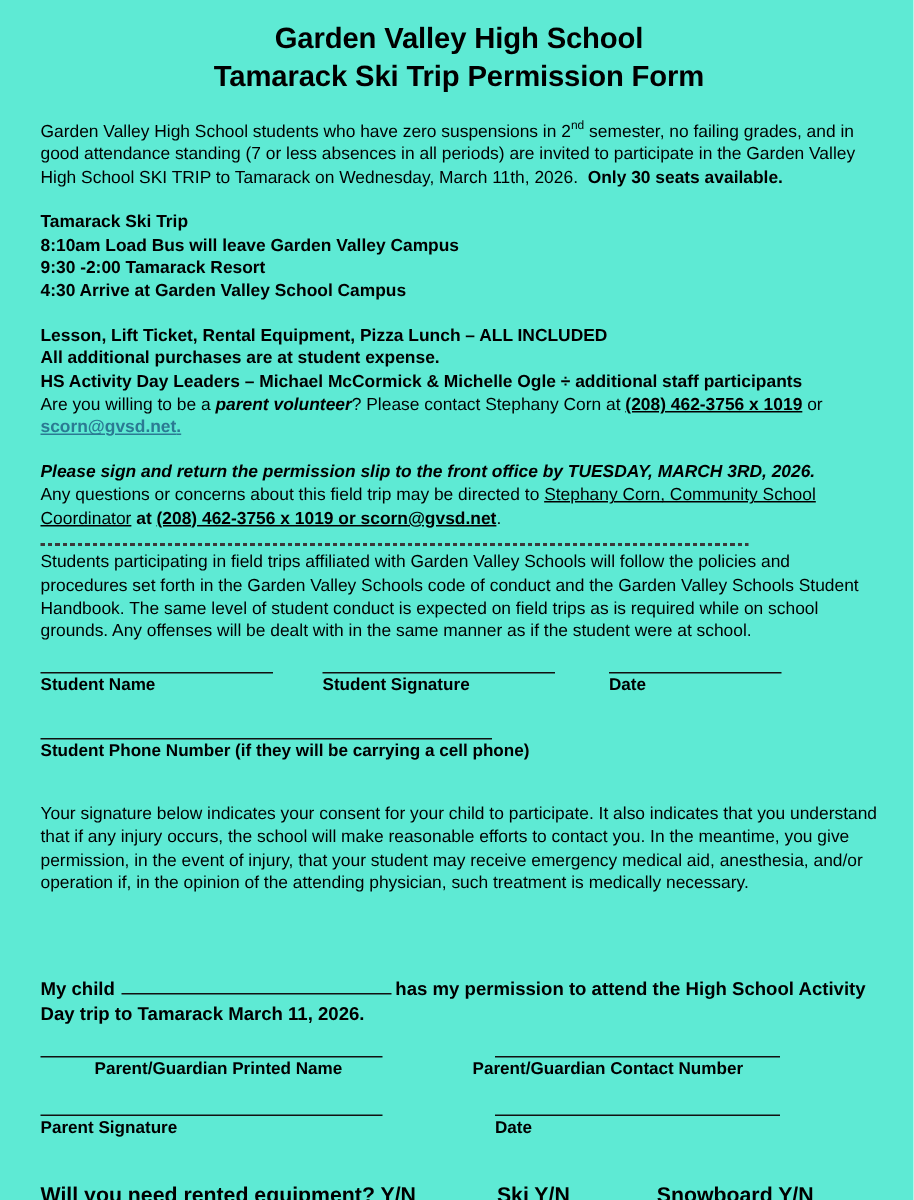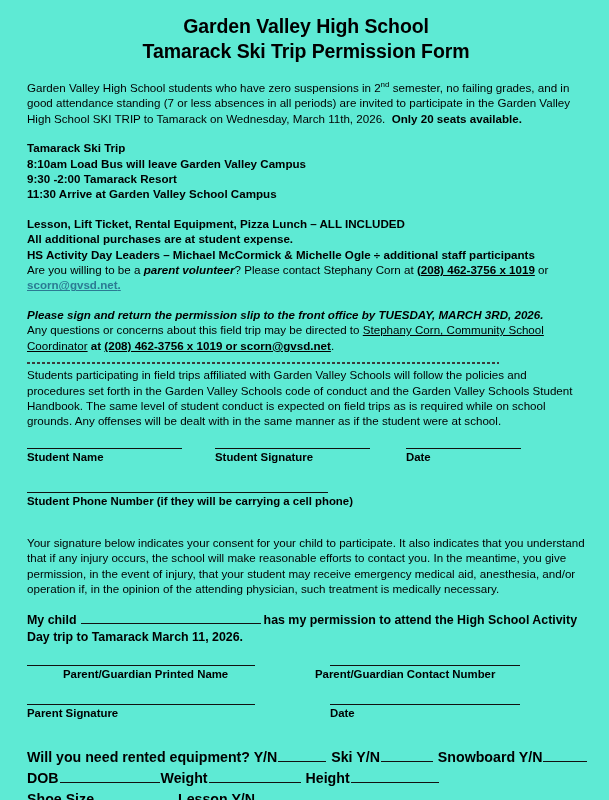--- a/index.html
+++ b/index.html
@@ -101,49 +101,50 @@
     display: inline-block;
     border-bottom: 1.9px solid #111111;
     vertical-align: baseline;
     height: 14px;
     margin: 0 1px;
   }
   .mychild-line {
     font-size: 12.4px;
     font-weight: bold;
     line-height: 17px;
+    margin-top: 39px;
   }
   .mychild-fill {
     display: inline-block;
     border-bottom: 1.6px solid #111111;
     width: 180px;
     height: 13px;
     margin: 0 3px 0 4px;
   }
 </style>
 </head>
 <body>
 
 <div class="page">
   <div class="inner">
 
     <div class="title">Garden Valley High School</div>
     <div class="title">Tamarack Ski Trip Permission Form</div>
 
     <div class="para" style="margin-top:16px;">
-      <span>Garden Valley High School students who have zero suspensions in 2</span><sup>nd</sup><span> semester, no failing grades, and in good attendance standing (7 or less absences in all periods) are invited to participate in the Garden Valley High School SKI TRIP to Tamarack on Wednesday, March 11th, 2026.</span>&nbsp;&nbsp;<span class="b">Only 20 seats available.</span>
+      <span>Garden Valley High School students who have zero suspensions in 2</span><sup>nd</sup><span> semester, no failing grades, and in good attendance standing (7 or less absences in all periods) are invited to participate in the Garden Valley High School SKI TRIP to Tamarack on Wednesday, March 11th, 2026.</span>&nbsp;&nbsp;<span class="b">Only 30 seats available.</span>
     </div>
 
     <div class="spacer-md"></div>
 
     <div>
       <div class="blockline">Tamarack Ski Trip</div>
       <div class="blockline">8:10am Load Bus will leave Garden Valley Campus</div>
       <div class="blockline">9:30 -2:00 Tamarack Resort</div>
-      <div class="blockline">11:30 Arrive at Garden Valley School Campus</div>
+      <div class="blockline">4:30 Arrive at Garden Valley School Campus</div>
     </div>
 
     <div class="spacer-md"></div>
 
     <div>
       <div class="blockline">Lesson, Lift Ticket, Rental Equipment, Pizza Lunch – ALL INCLUDED</div>
       <div class="blockline">All additional purchases are at student expense.</div>
       <div class="blockline">HS Activity Day Leaders – Michael McCormick &amp; Michelle Ogle ÷ additional staff participants</div>
       <div class="blockline reg">
         <span>Are you willing to be a </span><span class="bi">parent volunteer</span><span>? Please contact Stephany Corn at </span><span class="b u">(208) 462-3756 x 1019</span><span> or </span><span class="b link">scorn@gvsd.net</span><span class="b link">.</span>

